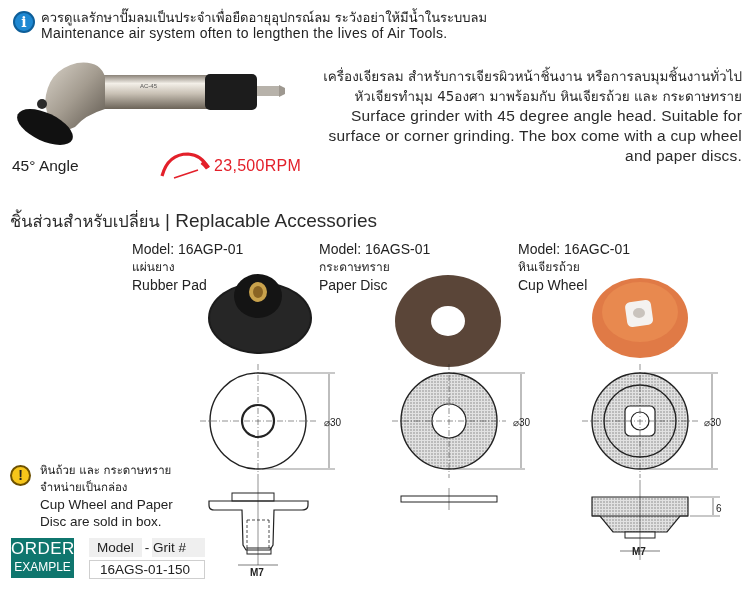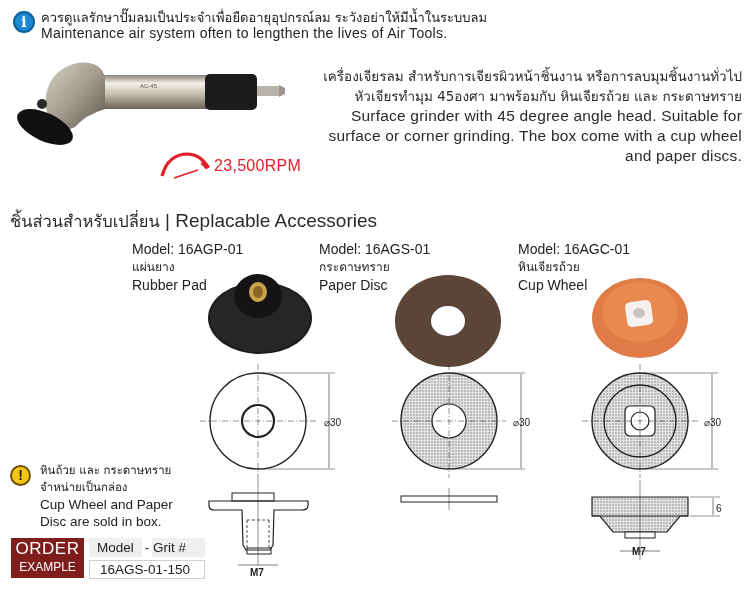--- a/index.html
+++ b/index.html
@@ -30,21 +30,21 @@
 
   .photo { }
   .drawing { }
 
   
   .warn-icon { left: 10px; top: 465px; width: 21px; height: 21px; border-radius: 50%; background: #f6c51a; border: 2px solid #6d5000; color: #222; font-weight: bold; font-size: 14px; text-align: center; line-height: 17px; }
   .note { left: 40px; top: 462px; font-size: 13.5px; line-height: 17px; color: #222; }
   .note .th { font-family: "DejaVu Sans", sans-serif; font-size: 11.5px; }
 
   
-  .order-badge { left: 11px; top: 538px; width: 73px; height: 40px; background: #7f1d1d; color: #fff; text-align: center; }
+  .order-badge { left: 11px; top: 538px; width: 63px; height: 40px; background: #0f766e; color: #fff; text-align: center; }
   .order-badge .l1 { font-size: 17px; line-height: 20px; padding-top: 1px; letter-spacing: 0.5px; }
   .order-badge .l2 { font-size: 12px; line-height: 16px; }
   .order-model { left: 89px; top: 538px; width: 53px; height: 19px; background: #efefef; font-size: 13.5px; line-height: 19px; padding-left: 8px; color: #222; }
   .order-dash { left: 142px; top: 538px; width: 10px; height: 19px; font-size: 13.5px; line-height: 19px; color: #222; text-align: center; }
   .order-grit { left: 152px; top: 538px; width: 53px; height: 19px; background: #efefef; font-size: 13.5px; line-height: 19px; padding-left: 1px; color: #222; }
   .order-value { left: 89px; top: 560px; width: 116px; height: 19px; border: 1px solid #cfcfcf; font-size: 13.5px; line-height: 17px; padding-left: 10px; color: #222; }
 </style>
 </head>
 <body>
 
@@ -70,20 +70,21 @@
   <rect x="200" y="19" width="52" height="36" rx="5" fill="#1c1c1c"></rect>
   <rect x="252" y="31" width="22" height="10" fill="#b7b2aa"></rect>
   <path d="M274 30 l6 3 l0 6 l-6 3 z" fill="#9e9890"></path>
   <path d="M40 48 Q42 15 72 8 Q95 5 100 22 L100 54 Q80 60 70 72 Q55 80 44 66 Z" fill="url(#head)"></path>
   <ellipse cx="40" cy="72" rx="30" ry="14" transform="rotate(25 40 72)" fill="#111"></ellipse>
   <ellipse cx="37" cy="49" rx="5" ry="5" fill="#2a2a2a"></ellipse>
   <text x="135" y="33" font-size="6" fill="#555" font-family="Liberation Sans, sans-serif">AC-45</text>
 </svg>
 
 <div class="abs model-main">
+  <div>45° Angle</div>
 </div>
 
 <svg class="abs rpm-gauge" viewBox="0 0 52 34">
   <path d="M4 28 Q10 6 30 6 Q44 7 50 20" fill="none" stroke="#e3202a" stroke-width="3.2"></path>
   <path d="M44 14 Q47 16 50 20" fill="none" stroke="#e3202a" stroke-width="5"></path>
   <line x1="16" y1="30" x2="40" y2="22" stroke="#e3202a" stroke-width="1.6"></line>
 </svg>
 <div class="abs rpm-text">23,500RPM</div>
 
 <div class="abs desc">

